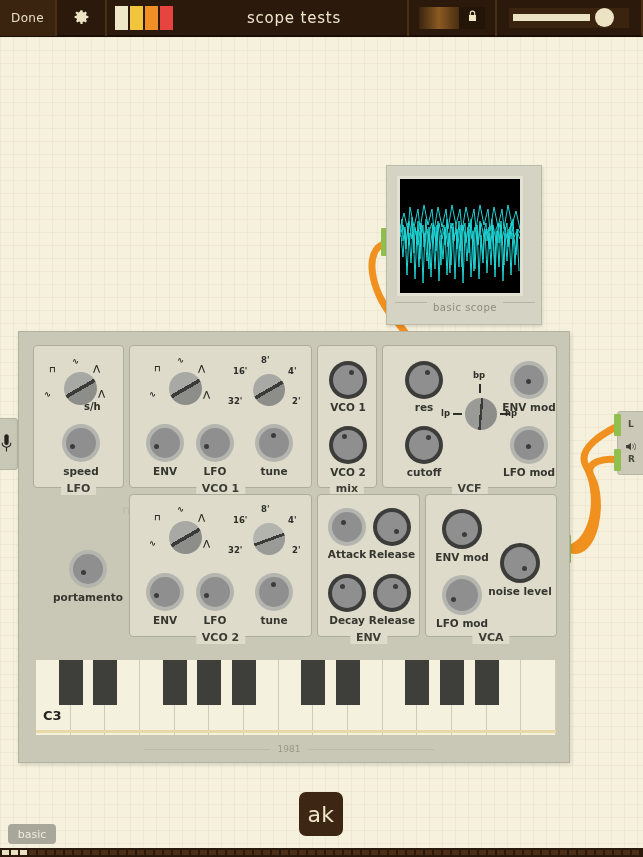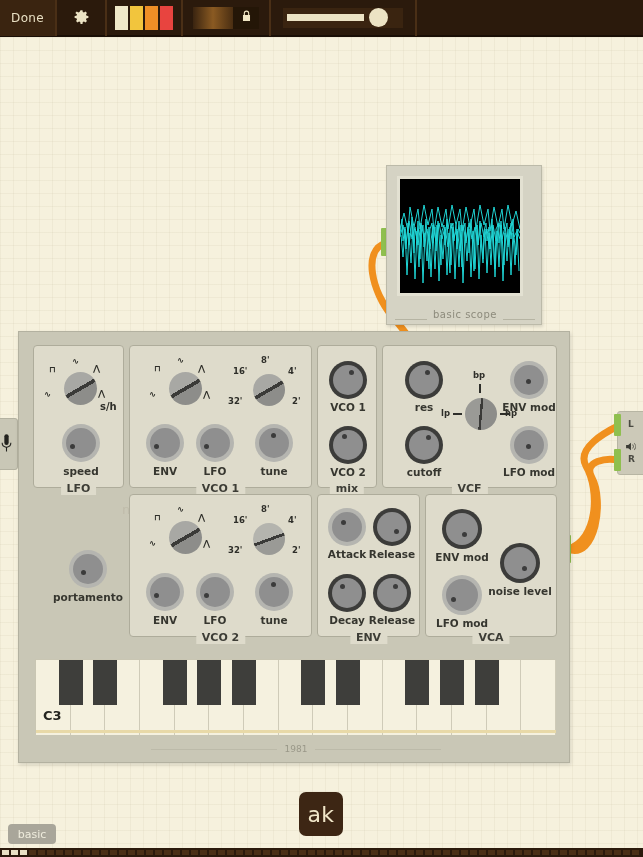--- a/index.html
+++ b/index.html
@@ -84,21 +84,21 @@
     background: #d5d3c4; border: 1px solid #bcbaa9;
     box-shadow: 1px 2px 3px rgba(0,0,0,.12);
   }
   #scope-screen {
     position: absolute; left: 10px; top: 10px; width: 126px; height: 120px;
     background: #000; border: 3px solid #e3e1d2; overflow: hidden;
   }
   #scope-screen svg { display: block; }
   #scope-label-wrap {
     position: absolute; left: 8px; top: 136px; width: 140px; height: 18px;
-    display: flex; align-items: flex-end;
+    display: flex; align-items: flex-start;
   }
   .lbl-line { flex: 1; height: 1px; background: #b6b4a3; }
   #scope-label { font-size: 10px; color: #8d8b7c; padding: 0 6px; letter-spacing: .5px; }
   #scope-jack { left: 381px; top: 228px; height: 28px; }
 
   
   #synth {
     position: absolute; left: 18px; top: 331px; width: 552px; height: 432px;
     background: #c9c7b6; border: 1px solid #b3b1a0;
     box-shadow: 1px 2px 4px rgba(0,0,0,.13);
@@ -158,21 +158,21 @@
   }
   #kb-note {
     position: absolute; left: 7px; top: 48px; font-size: 13px; color: #24241f;
     font-weight: bold; z-index: 4;
   }
   #kb-underline {
     position: absolute; left: 0; bottom: 0; width: 520px; height: 3px;
     background: #e8d9a8; z-index: 5;
   }
   #year-wrap {
-    position: absolute; left: 132px; top: 410px; width: 290px; height: 14px;
+    position: absolute; left: 125px; top: 410px; width: 290px; height: 14px;
     display: flex; align-items: center;
   }
   .yr-line { flex: 1; height: 1px; background: #bcbaa9; }
   #year { font-size: 9px; color: #9a9889; padding: 0 8px; }
 
   
   #cables { position: absolute; left: 0; top: 0; width: 643px; height: 857px; pointer-events: none; }
 
   
   #undo-btn {
@@ -210,20 +210,21 @@
         </svg>
       </span>
     </div>
     <div class="tb-sep"></div>
     <div id="swatches">
         <div class="swatch" style="background: rgb(239, 232, 200);"></div>
         <div class="swatch" style="background: rgb(242, 197, 61);"></div>
         <div class="swatch" style="background: rgb(239, 143, 38);"></div>
         <div class="swatch" style="background: rgb(232, 68, 63);"></div>
       </div>
+    <div id="title-cell" class="tb-cell">scope tests</div>
     <div class="tb-sep"></div>
     <div id="grad-lock">
       <div id="grad-sw"></div>
       <div id="lock-sw">
         <span>
           <svg width="13" height="14" viewBox="0 0 24 24" fill="#f0e6c4">
             <path d="M7 10V7a5 5 0 0110 0v3h1.5v11h-13V10H7zm2 0h6V7a3 3 0 00-6 0v3z"></path>
           </svg>
         </span>
       </div>
@@ -298,21 +299,21 @@
       <div class="group-label">LFO</div>
 
       <div class="knob selknob" style="left:22px;top:18px;width:48px;height:48px;">
         <div class="sel-body" style="left:8px;top:8px;width:33px;height:33px;"></div>
       </div>
       <span class="tick" style="left:38px;top:10px;">∿</span>
       <span class="tick" style="left:59px;top:17px;">⋀</span>
       <span class="tick" style="left:15px;top:18px;">⊓</span>
       <span class="tick" style="left:10px;top:43px;">∿</span>
       <span class="tick" style="left:64px;top:42px;">⋀</span>
-      <span style="position:absolute;left:66px;top:55px;font-size:10px;color:#2e2e29;font-weight:bold;">s/h</span>
+      <span style="position:absolute;left:50px;top:55px;font-size:10px;color:#2e2e29;font-weight:bold;">s/h</span>
 
       <div class="knob" style="left:28px;top:78px;width:38px;height:38px;">
         <div class="ring" style="left:0;top:0;width:38px;height:38px;background:#b5b5b0;"></div>
         <div class="cap" style="left:4px;top:4px;width:30px;height:30px;"></div>
         <div class="dot" style="left:8px;top:20px;width:5px;height:5px;"></div>
         <div class="k-label" style="top:41px;">speed</div>
       </div>
     </div>
 
     <div class="group" style="left:110px;top:13px;width:183px;height:143px;">

